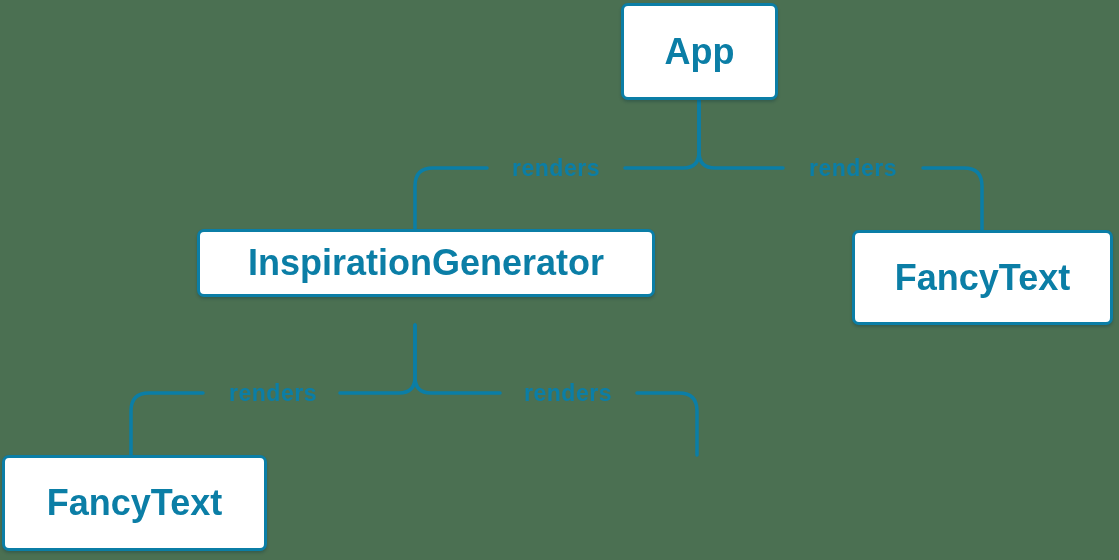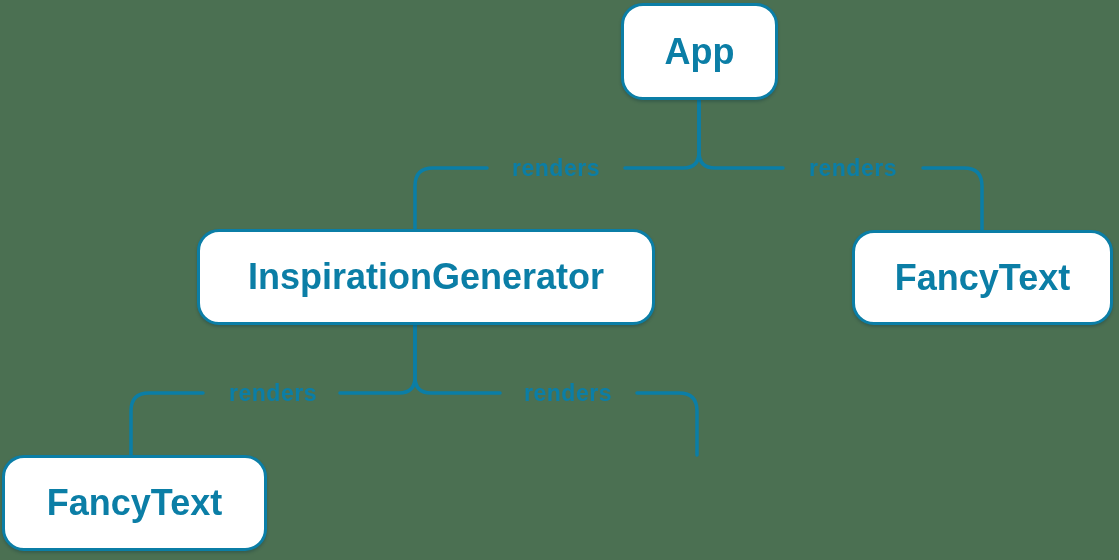--- a/index.html
+++ b/index.html
@@ -28,31 +28,31 @@
   .edges path {
     fill: none;
     stroke: var(--accent);
     stroke-width: 3.5;
     stroke-linecap: round;
   }
   .node {
     position: absolute;
     background: var(--node-fill);
     border: 3px solid var(--accent);
-    border-radius: 22px;
+    border-radius: 7px;
     color: var(--accent);
     font-size: 36px;
     font-weight: 600;
     display: flex;
     align-items: center;
     justify-content: center;
     box-shadow: 0 2px 3px rgba(0, 40, 60, 0.25);
   }
   .node-app                  { left: 621px; top: 3px;   width: 157px; height: 97px; }
-  .node-inspiration          { left: 197px; top: 229px; width: 458px; height: 96px; }
+  .node-inspiration          { left: 197px; top: 229px; width: 458px; height: 68px; }
   .node-fancytext-right      { left: 852px; top: 230px; width: 261px; height: 95px; }
   .node-fancytext-bottom     { left: 2px;   top: 455px; width: 265px; height: 96px; }
   .node-copyright            { left: 567px; top: 455px; width: 266px; height: 96px; }
   .edge-label {
     position: absolute;
     transform: translate(-50%, -50%);
     color: var(--accent);
     font-size: 23px;
     font-weight: 700;
     letter-spacing: 0.5px;

